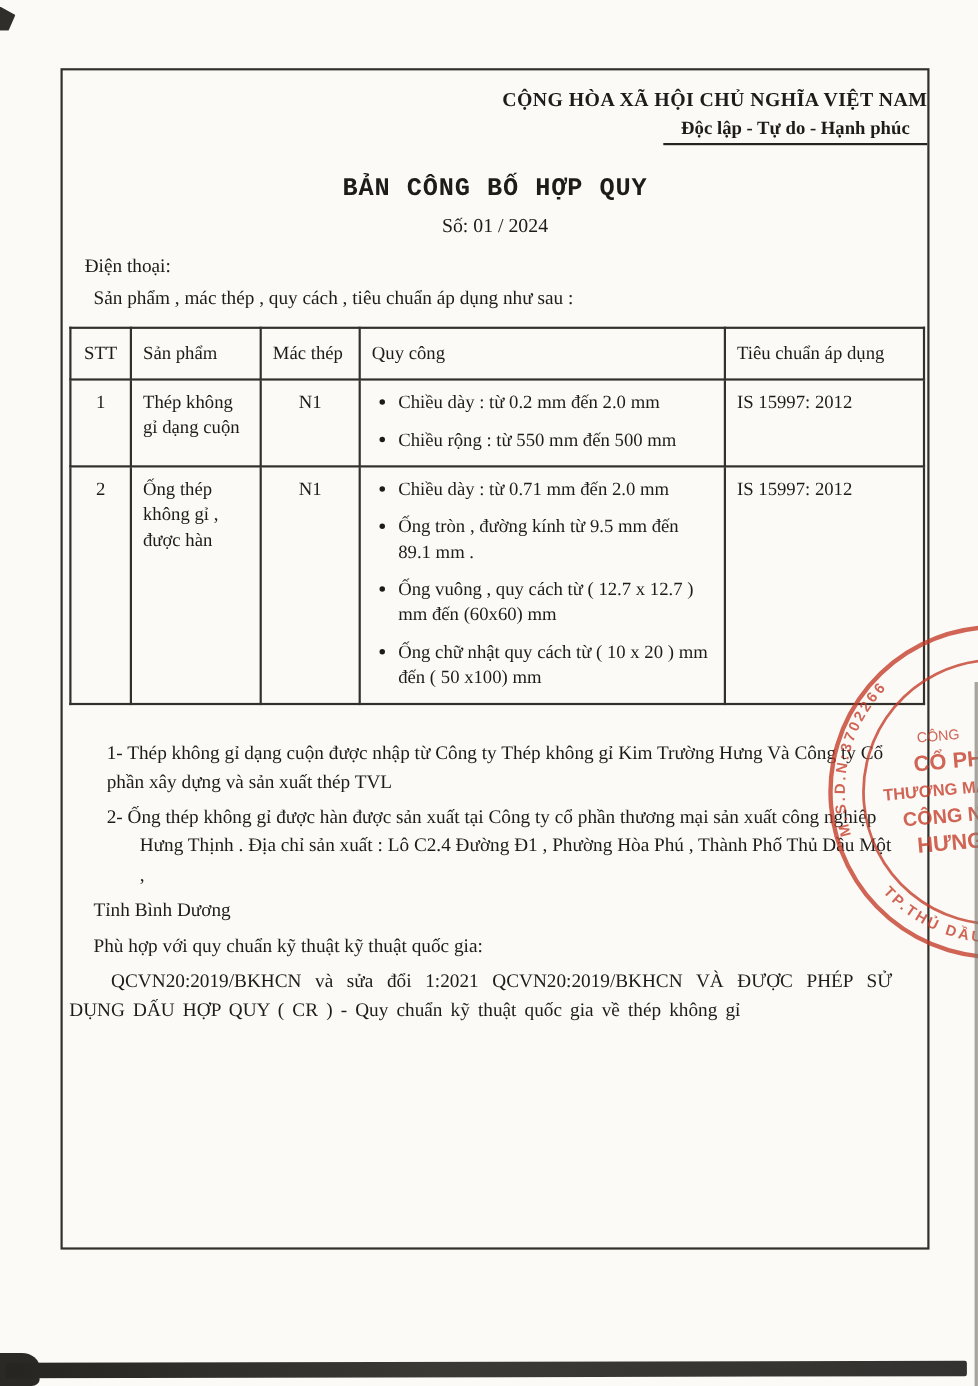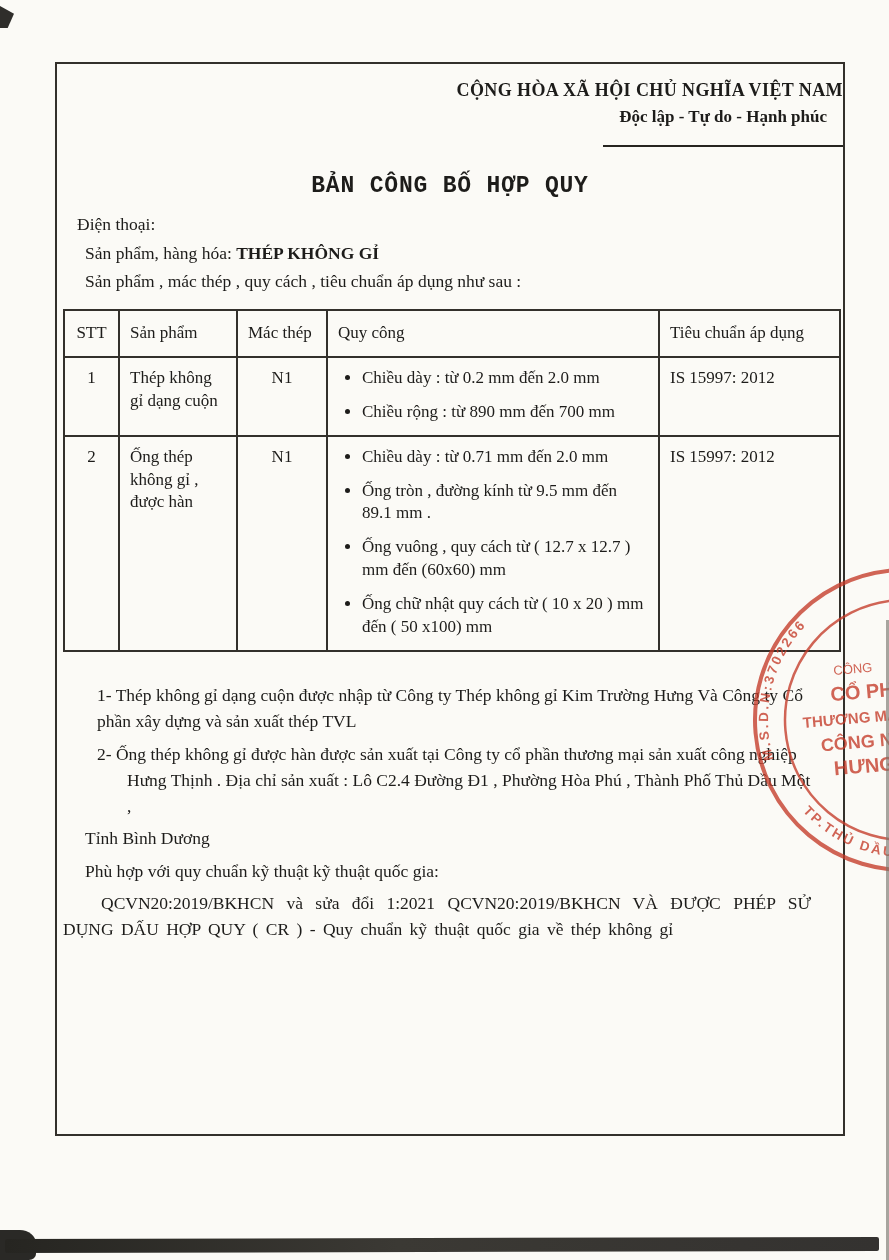--- a/index.html
+++ b/index.html
@@ -31,21 +31,21 @@
   }
   
   .frame {
     position:absolute; left:55px; top:62px; width:786px; height:1070px;
     border:2px solid #33302b;
   }
   .nat-header { text-align:right; margin-top:16px; }
   .nat-country { font-weight:bold; font-size:18px; letter-spacing:.4px; }
   .nat-motto {
     display:inline-block; font-weight:bold; font-size:17px;
-    border-bottom:2px solid #26241f; padding:2px 16px 18px 16px; margin-top:4px;
+    border-bottom:2px solid #26241f; padding:2px 16px 3px 16px; margin-top:4px;
   }
   .doc-title {
     text-align:center; margin-top:26px;
     font-family:Liberation Mono, monospace;
     font-weight:bold; font-size:23px; letter-spacing:.8px;
   }
   .doc-number { text-align:center; font-size:18px; margin-top:11px; }
   .info { margin:12px 18px 0 20px; font-size:17.5px; line-height:1.52; }
   .info p { margin:0 0 2px 0; }
   .info .indented { padding-left:8px; }
@@ -91,24 +91,24 @@
   <div class="frame">
 
     <div class="nat-header">
       <div class="nat-country">CỘNG HÒA XÃ HỘI CHỦ NGHĨA VIỆT NAM</div>
       <div>
         <span class="nat-motto">Độc lập - Tự do - Hạnh phúc</span>
       </div>
     </div>
 
     <div class="doc-title">BẢN CÔNG BỐ HỢP QUY</div>
+    <div class="doc-number">Số: 01 / 2024</div>
 
     <div class="info">
       <p>Điện thoại:</p>
-      <p class="indented"><span>Sản phẩm, hàng hóa: </span><span class="product-name">THÉP KHÔNG GỈ</span></p>
       <p class="indented">Sản phẩm , mác thép , quy cách , tiêu chuẩn áp dụng như sau :</p>
     </div>
 
     <table class="doc-table">
       <colgroup>
         <col class="col-stt">
           <col class="col-prod">
           <col class="col-mac">
           <col class="col-quy">
           <col class="col-tc">
@@ -123,21 +123,21 @@
         </tr>
       </thead>
       <tbody>
         <tr>
           <td class="center">1</td>
           <td>Thép không gỉ dạng cuộn</td>
           <td class="center">N1</td>
           <td>
             <ul class="specs">
               <li>Chiều dày : từ 0.2 mm đến 2.0 mm</li>
-              <li>Chiều rộng : từ 890 mm đến 700 mm</li>
+              <li>Chiều rộng : từ 550 mm đến 500 mm</li>
             </ul>
           </td>
           <td>IS 15997: 2012</td>
         </tr>
         <tr>
           <td class="center">2</td>
           <td>Ống thép không gỉ , được hàn</td>
           <td class="center">N1</td>
           <td>
             <ul class="specs">

